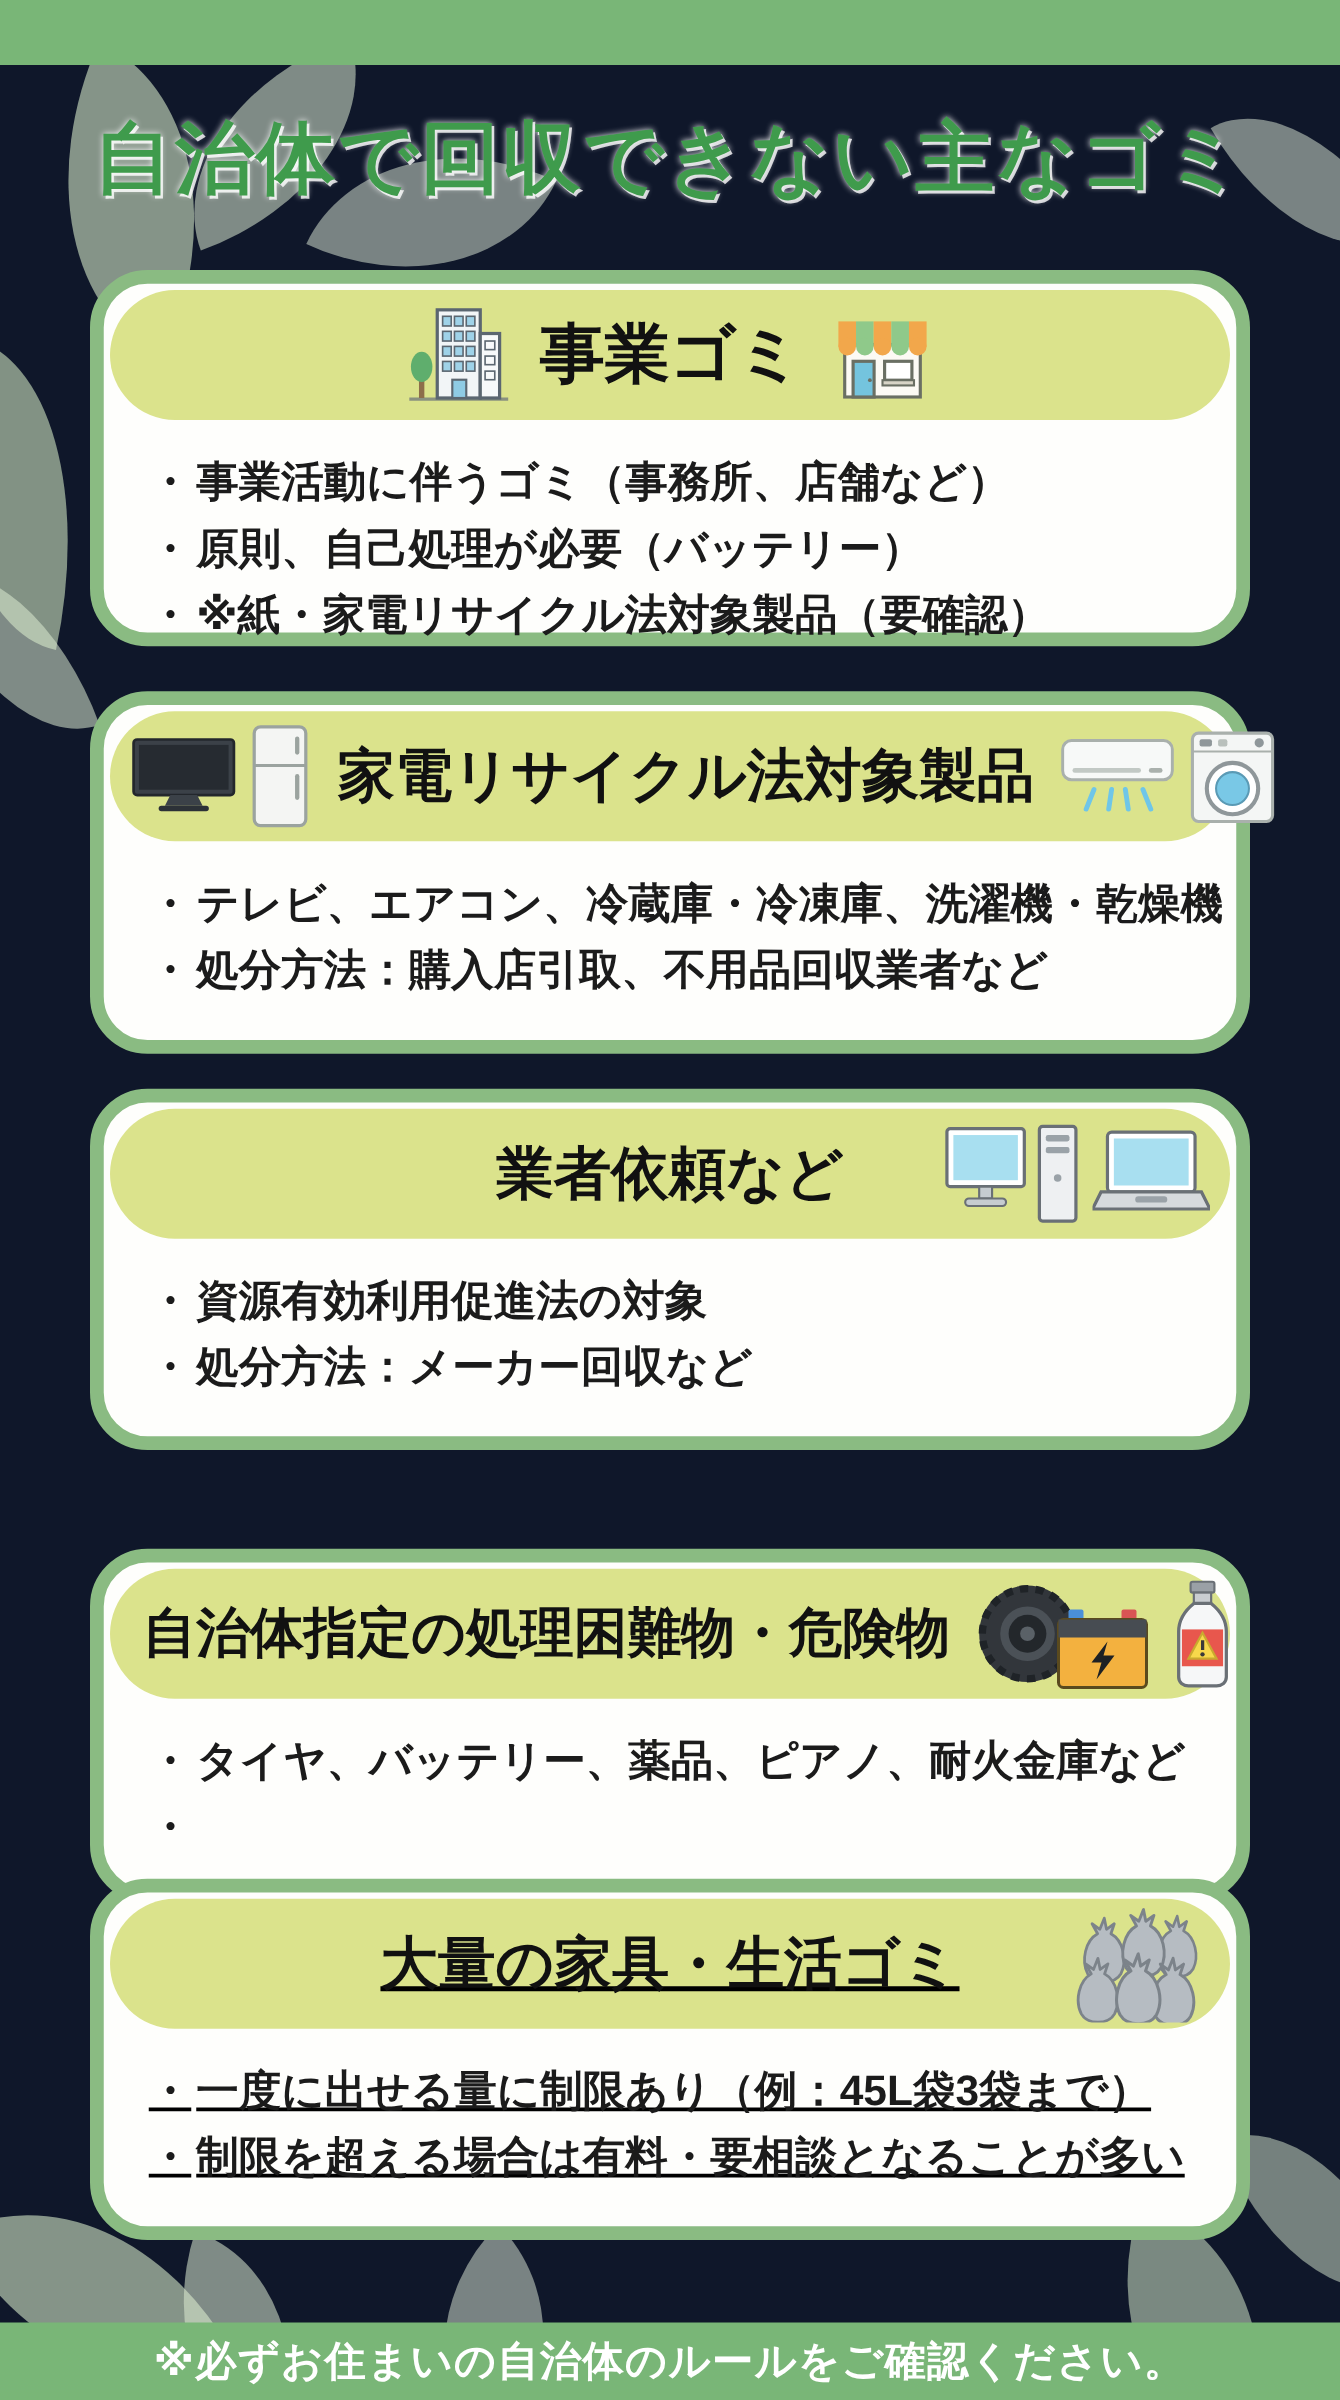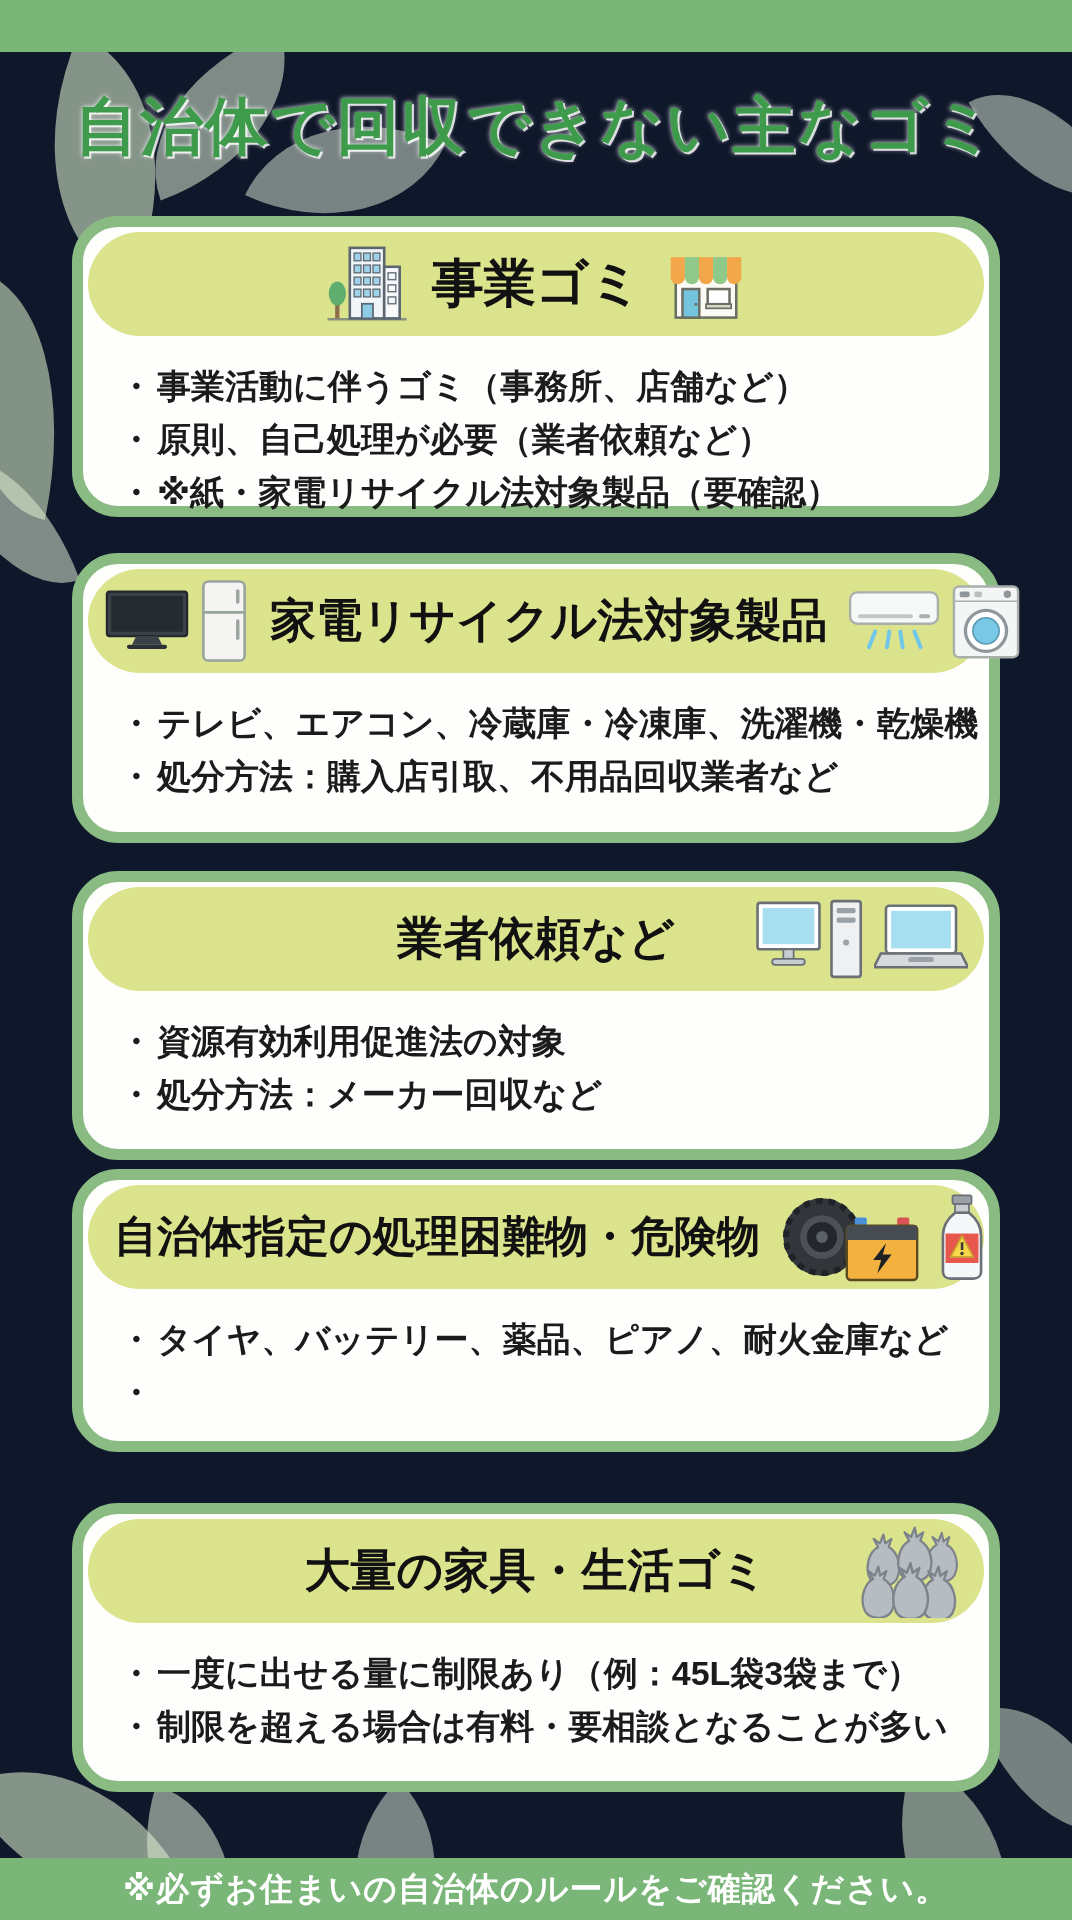--- a/index.html
+++ b/index.html
@@ -19,22 +19,22 @@
   .title{position:absolute;top:84px;left:0;width:1072px;margin:0;text-align:center;
          font-size:63px;font-weight:900;color:#3f9b4c;letter-spacing:2px;z-index:2;
          text-shadow:0 0 5px rgba(255,255,255,.95), 2px 2px 0 rgba(255,255,255,.8);}
 
   
   .card{position:absolute;left:72px;width:928px;box-sizing:border-box;
         border:11px solid #8abb82;border-radius:46px;background:#fefefc;z-index:1;}
   .card1{top:216px;height:301px;}
   .card2{top:553px;height:290px;}
   .card3{top:871px;height:289px;}
-  .card4{top:1169px;height:283px;}
-  .card5{top:1503px;height:289px;}
+  .card4{top:1239px;height:283px;}
+  .card5{top:1503px;height:289px;text-decoration:underline;}
 
   .pill{margin:5px;height:104px;border-radius:52px;background:#dbe38c;
         display:flex;align-items:center;box-sizing:border-box;padding:0 16px;}
   .pill-center{justify-content:center;gap:22px;}
   .pill-between{justify-content:space-between;gap:20px;}
   .pill-grid{display:grid;grid-template-columns:1fr auto 1fr;align-items:center;}
   .pill-grid .card-title{grid-column:2;}
   .pill-grid .icons-right{grid-column:3;justify-self:end;}
 
   .card-title{font-weight:900;color:#111;white-space:nowrap;}
@@ -124,21 +124,21 @@
         </svg>
       </span>
     </div>
     <ul class="bullets">
       <li>
           <span class="bm">・</span>
           <span>事業活動に伴うゴミ（事務所、店舗など）</span>
         </li>
       <li>
           <span class="bm">・</span>
-          <span>原則、自己処理が必要（業者依頼など）</span>
+          <span>原則、自己処理が必要（バッテリー）</span>
         </li>
       <li>
           <span class="bm">・</span>
           <span>※紙・家電リサイクル法対象製品（要確認）</span>
         </li>
     </ul>
   </section>
 
   <section class="card card2">
     <div class="pill pill-between">

